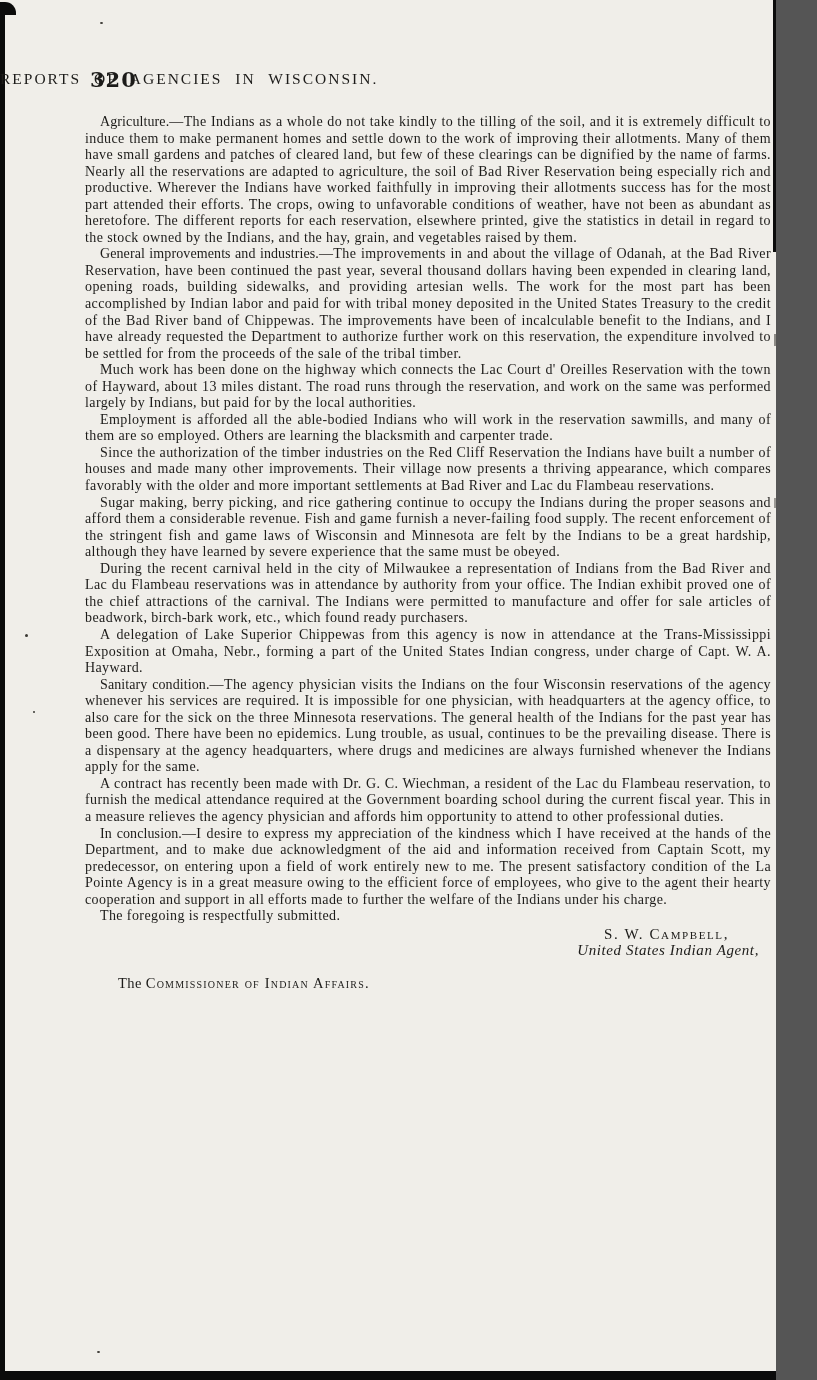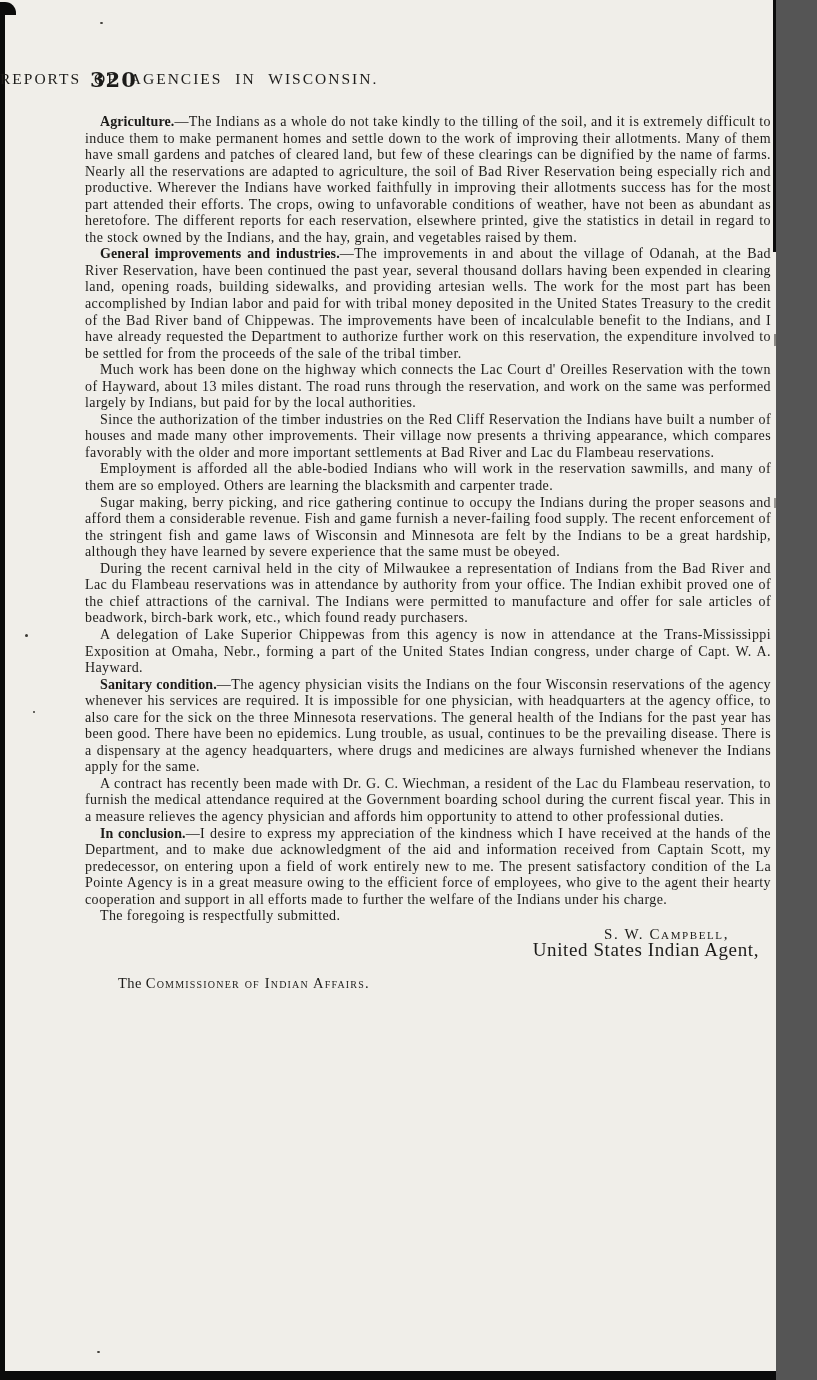--- a/index.html
+++ b/index.html
@@ -33,28 +33,28 @@
   .running-head{position:absolute;top:67px;left:0;width:100%;height:26px;}
   .page-num{position:absolute;left:90px;top:0;font-size:21px;letter-spacing:1px;font-weight:bold;font-family:"DejaVu Serif","Liberation Serif",serif;}
   .head-title{display:block;text-align:left;font-size:15.5px;letter-spacing:2px;word-spacing:7px;padding-top:3px;}
   
   .body-text{
     position:absolute;left:85px;top:114px;width:686px;
     font-size:14px;line-height:16.55px;
     text-align:justify;letter-spacing:0.4px;
   }
   .body-text p{margin:0;text-indent:15px;}
-  .body-text p strong{font-weight:bold;letter-spacing:0.1px;}
+  .body-text p strong{font-weight:normal;letter-spacing:0.1px;}
   .sig-name{
     text-align:right;padding-right:42px;margin-top:1px;
     font-variant:small-caps;letter-spacing:1.6px;font-size:15px;text-indent:0;
   }
   .sig-title{
     text-align:right;padding-right:12px;
-    font-size:19px;text-indent:0;letter-spacing:0.6px;
+    font-style:italic;font-size:15px;text-indent:0;letter-spacing:0.6px;
   }
   .addressee{padding-left:33px;margin-top:16px;font-size:14.5px;text-indent:0;}
   .addressee .sc{font-variant:small-caps;letter-spacing:1.2px;}
 </style>
 </head>
 <body>
 
 <div class="page">
 
   <div class="corner-tl"></div>
@@ -72,22 +72,22 @@
   <header class="running-head">
     <span class="page-num">320</span>
     <span class="head-title">REPORTS OF AGENCIES IN WISCONSIN.</span>
   </header>
 
   <main class="body-text" id="report-body">
 
     <p><strong>Agriculture.</strong>—The Indians as a whole do not take kindly to the tilling of the soil, and it is extremely difficult to induce them to make permanent homes and settle down to the work of improving their allotments.  Many of them have small gardens and patches of cleared land, but few of these clearings can be dignified by the name of farms.  Nearly all the reservations are adapted to agriculture, the soil of Bad River Reservation being especially rich and productive.  Wherever the Indians have worked faithfully in improving their allotments success has for the most part attended their efforts.  The crops, owing to unfavorable conditions of weather, have not been as abundant as heretofore.  The different reports for each reservation, elsewhere printed, give the statistics in detail in regard to the stock owned by the Indians, and the hay, grain, and vegetables raised by them.</p>
       <p><strong>General improvements and industries.</strong>—The improvements in and about the village of Odanah, at the Bad River Reservation, have been continued the past year, several thousand dollars having been expended in clearing land, opening roads, building sidewalks, and providing artesian wells.  The work for the most part has been accomplished by Indian labor and paid for with tribal money deposited in the United States Treasury to the credit of the Bad River band of Chippewas.  The improvements have been of incalculable benefit to the Indians, and I have already requested the Department to authorize further work on this reservation, the expenditure involved to be settled for from the proceeds of the sale of the tribal timber.</p>
       <p>Much work has been done on the highway which connects the Lac Court d' Oreilles Reservation with the town of Hayward, about 13 miles distant.  The road runs through the reservation, and work on the same was performed largely by Indians, but paid for by the local authorities.</p>
+      <p>Employment is afforded all the able-bodied Indians who will work in the reservation sawmills, and many of them are so employed.  Others are learning the blacksmith and carpenter trade.</p>
       <p>Since the authorization of the timber industries on the Red Cliff Reservation the Indians have built a number of houses and made many other improvements.  Their village now presents a thriving appearance, which compares favorably with the older and more important settlements at Bad River and Lac du Flambeau reservations.</p>
-      <p>Employment is afforded all the able-bodied Indians who will work in the reservation sawmills, and many of them are so employed.  Others are learning the blacksmith and carpenter trade.</p>
       <p>Sugar making, berry picking, and rice gathering continue to occupy the Indians during the proper seasons and afford them a considerable revenue.  Fish and game furnish a never-failing food supply.  The recent enforcement of the stringent fish and game laws of Wisconsin and Minnesota are felt by the Indians to be a great hardship, although they have learned by severe experience that the same must be obeyed.</p>
       <p>During the recent carnival held in the city of Milwaukee a representation of Indians from the Bad River and Lac du Flambeau reservations was in attendance by authority from your office.  The Indian exhibit proved one of the chief attractions of the carnival.  The Indians were permitted to manufacture and offer for sale articles of beadwork, birch-bark work, etc., which found ready purchasers.</p>
       <p>A delegation of Lake Superior Chippewas from this agency is now in attendance at the Trans-Mississippi Exposition at Omaha, Nebr., forming a part of the United States Indian congress, under charge of Capt. W. A. Hayward.</p>
       <p><strong>Sanitary condition.</strong>—The agency physician visits the Indians on the four Wisconsin reservations of the agency whenever his services are required.  It is impossible for one physician, with headquarters at the agency office, to also care for the sick on the three Minnesota reservations.  The general health of the Indians for the past year has been good.  There have been no epidemics.  Lung trouble, as usual, continues to be the prevailing disease.  There is a dispensary at the agency headquarters, where drugs and medicines are always furnished whenever the Indians apply for the same.</p>
       <p>A contract has recently been made with Dr. G. C. Wiechman, a resident of the Lac du Flambeau reservation, to furnish the medical attendance required at the Government boarding school during the current fiscal year.  This in a measure relieves the agency physician and affords him opportunity to attend to other professional duties.</p>
       <p><strong>In conclusion.</strong>—I desire to express my appreciation of the kindness which I have received at the hands of the Department, and to make due acknowledgment of the aid and information received from Captain Scott, my predecessor, on entering upon a field of work entirely new to me.  The present satisfactory condition of the La Pointe Agency is in a great measure owing to the efficient force of employees, who give to the agent their hearty cooperation and support in all efforts made to further the welfare of the Indians under his charge.</p>
       <p>The foregoing is respectfully submitted.</p>
       <div class="sig-name">S. W. Campbell,</div>
     <div class="sig-title">United States Indian Agent,</div>
 

